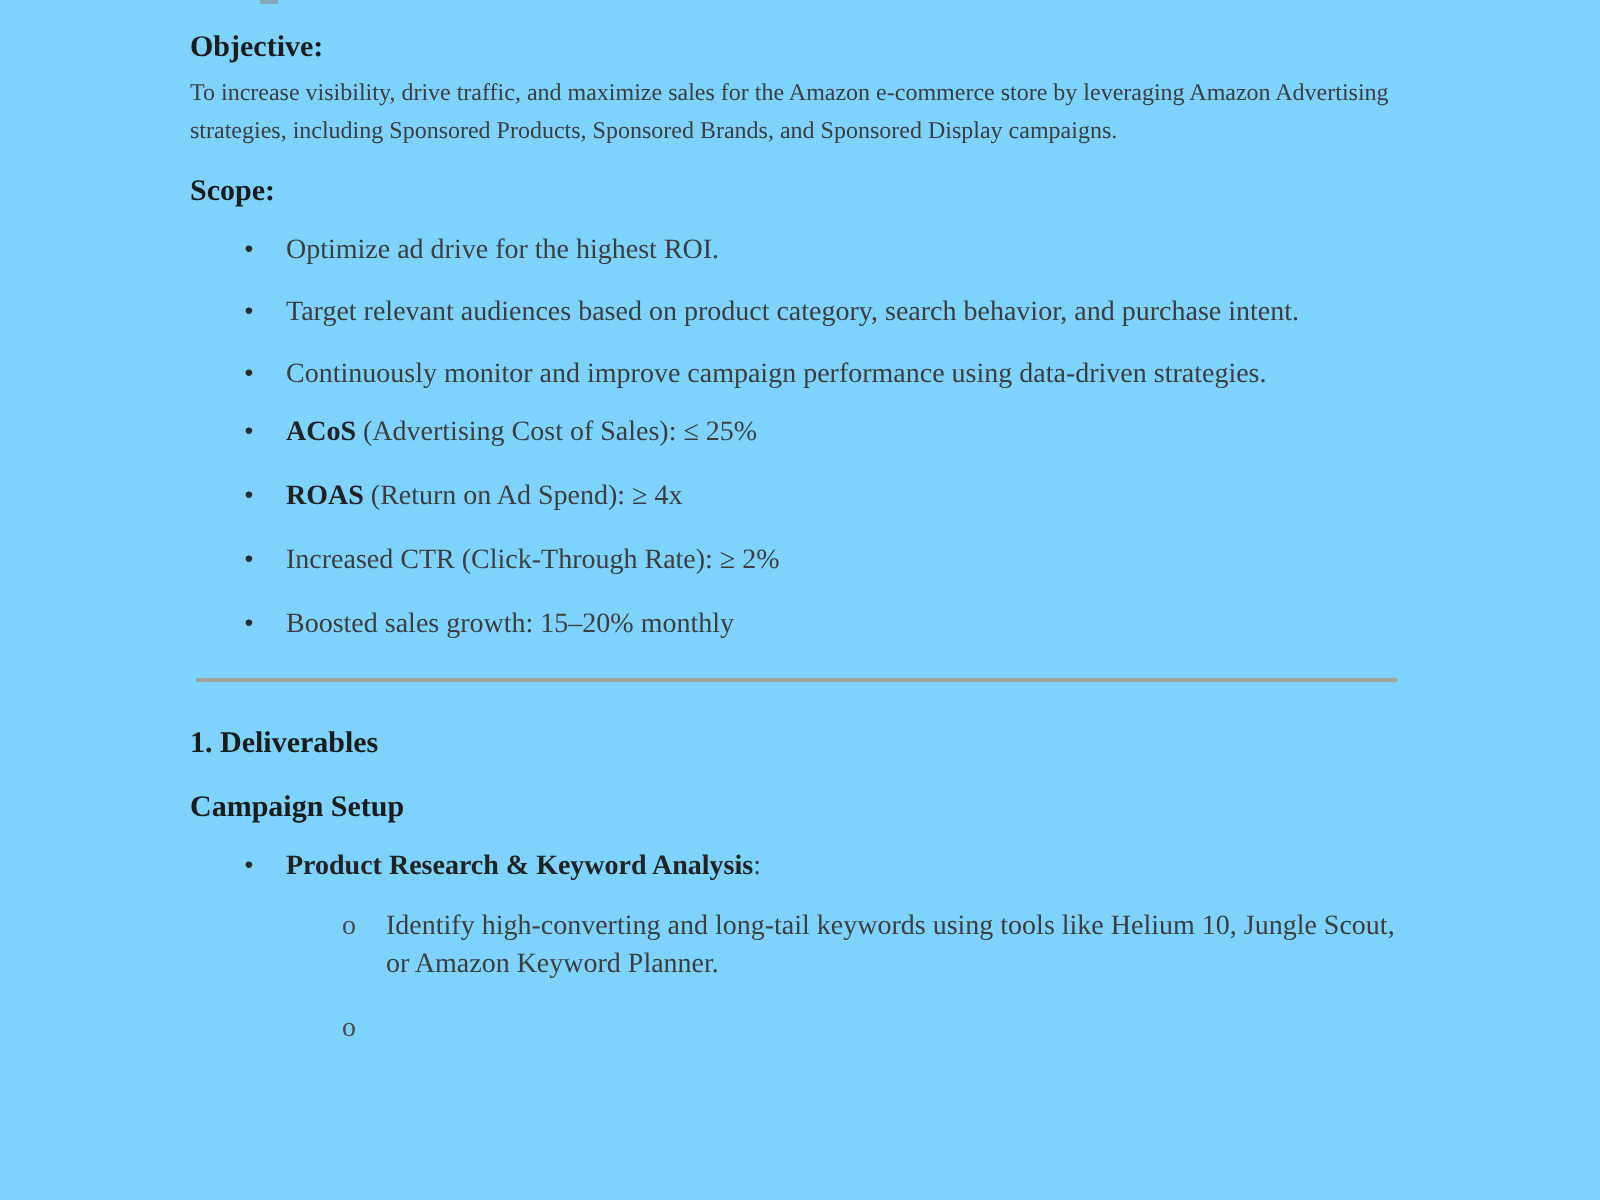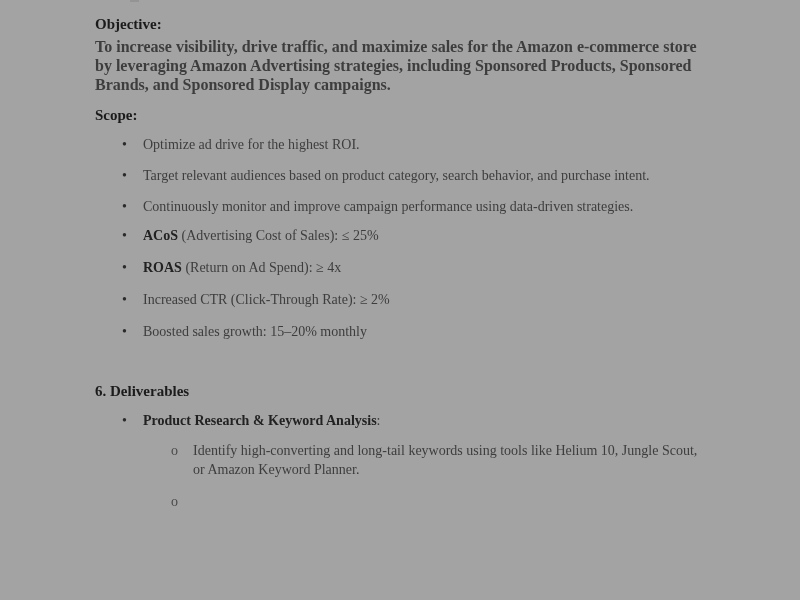--- a/index.html
+++ b/index.html
@@ -1,20 +1,20 @@
 <!DOCTYPE html>
 <html><head>
 <meta charset="utf-8">
 <style>
   html, body { margin: 0; padding: 0; background: #ffffff; }
   .page {
     position: relative;
     width: 800px;
     height: 600px;
-    background: #a3a3a3;
+    background: #7dd3fc;
     overflow: hidden;
     font-family: "Liberation Serif", "DejaVu Serif", serif;
     color: #3d3d3d;
   }
   .top-artifact {
     position: absolute;
     left: 130px; top: 0;
     width: 9px; height: 2px;
     background: #8a8a8a;
     opacity: .6;
@@ -26,23 +26,22 @@
   }
   .heading {
     margin: 0;
     font-weight: bold;
     color: #1b1b1b;
     font-size: 15px;
     line-height: 22px;
   }
   .body-text {
     margin: 0;
-    font-size: 16px;
+    font-size: 12px;
     line-height: 19px;
-    font-weight: bold;
   }
   .bullet {
     display: flex;
     font-size: 14px;
     line-height: 19px;
   }
   .bullet .marker {
     flex: 0 0 21px;
     margin-left: 27px;
     color: #2a2a2a;
@@ -101,21 +100,22 @@
       <span class="marker">•</span>
       <span class="text"><b></b><span>Increased CTR (Click-Through Rate): ≥ 2%</span></span>
     </div>
     <div class="bullet" style="margin-top:13px">
       <span class="marker">•</span>
       <span class="text"><b></b><span>Boosted sales growth: 15–20% monthly</span></span>
     </div>
 
     <hr class="divider">
 
-    <p class="heading" style="margin-top:20px">6. Deliverables</p>
+    <p class="heading" style="margin-top:20px">1. Deliverables</p>
+    <p class="heading" style="margin-top:10px">Campaign Setup</p>
 
     <div class="bullet black-bold" style="margin-top:9px">
       <span class="marker">•</span>
       <span class="text"><b>Product Research &amp; Keyword Analysis</b><span>:</span></span>
     </div>
 
     <div class="bullet sub" style="margin-top:11px">
       <span class="marker">o</span>
       <span class="text">Identify high-converting and long-tail keywords using tools like Helium 10, Jungle Scout, or Amazon Keyword Planner.</span>
     </div>

